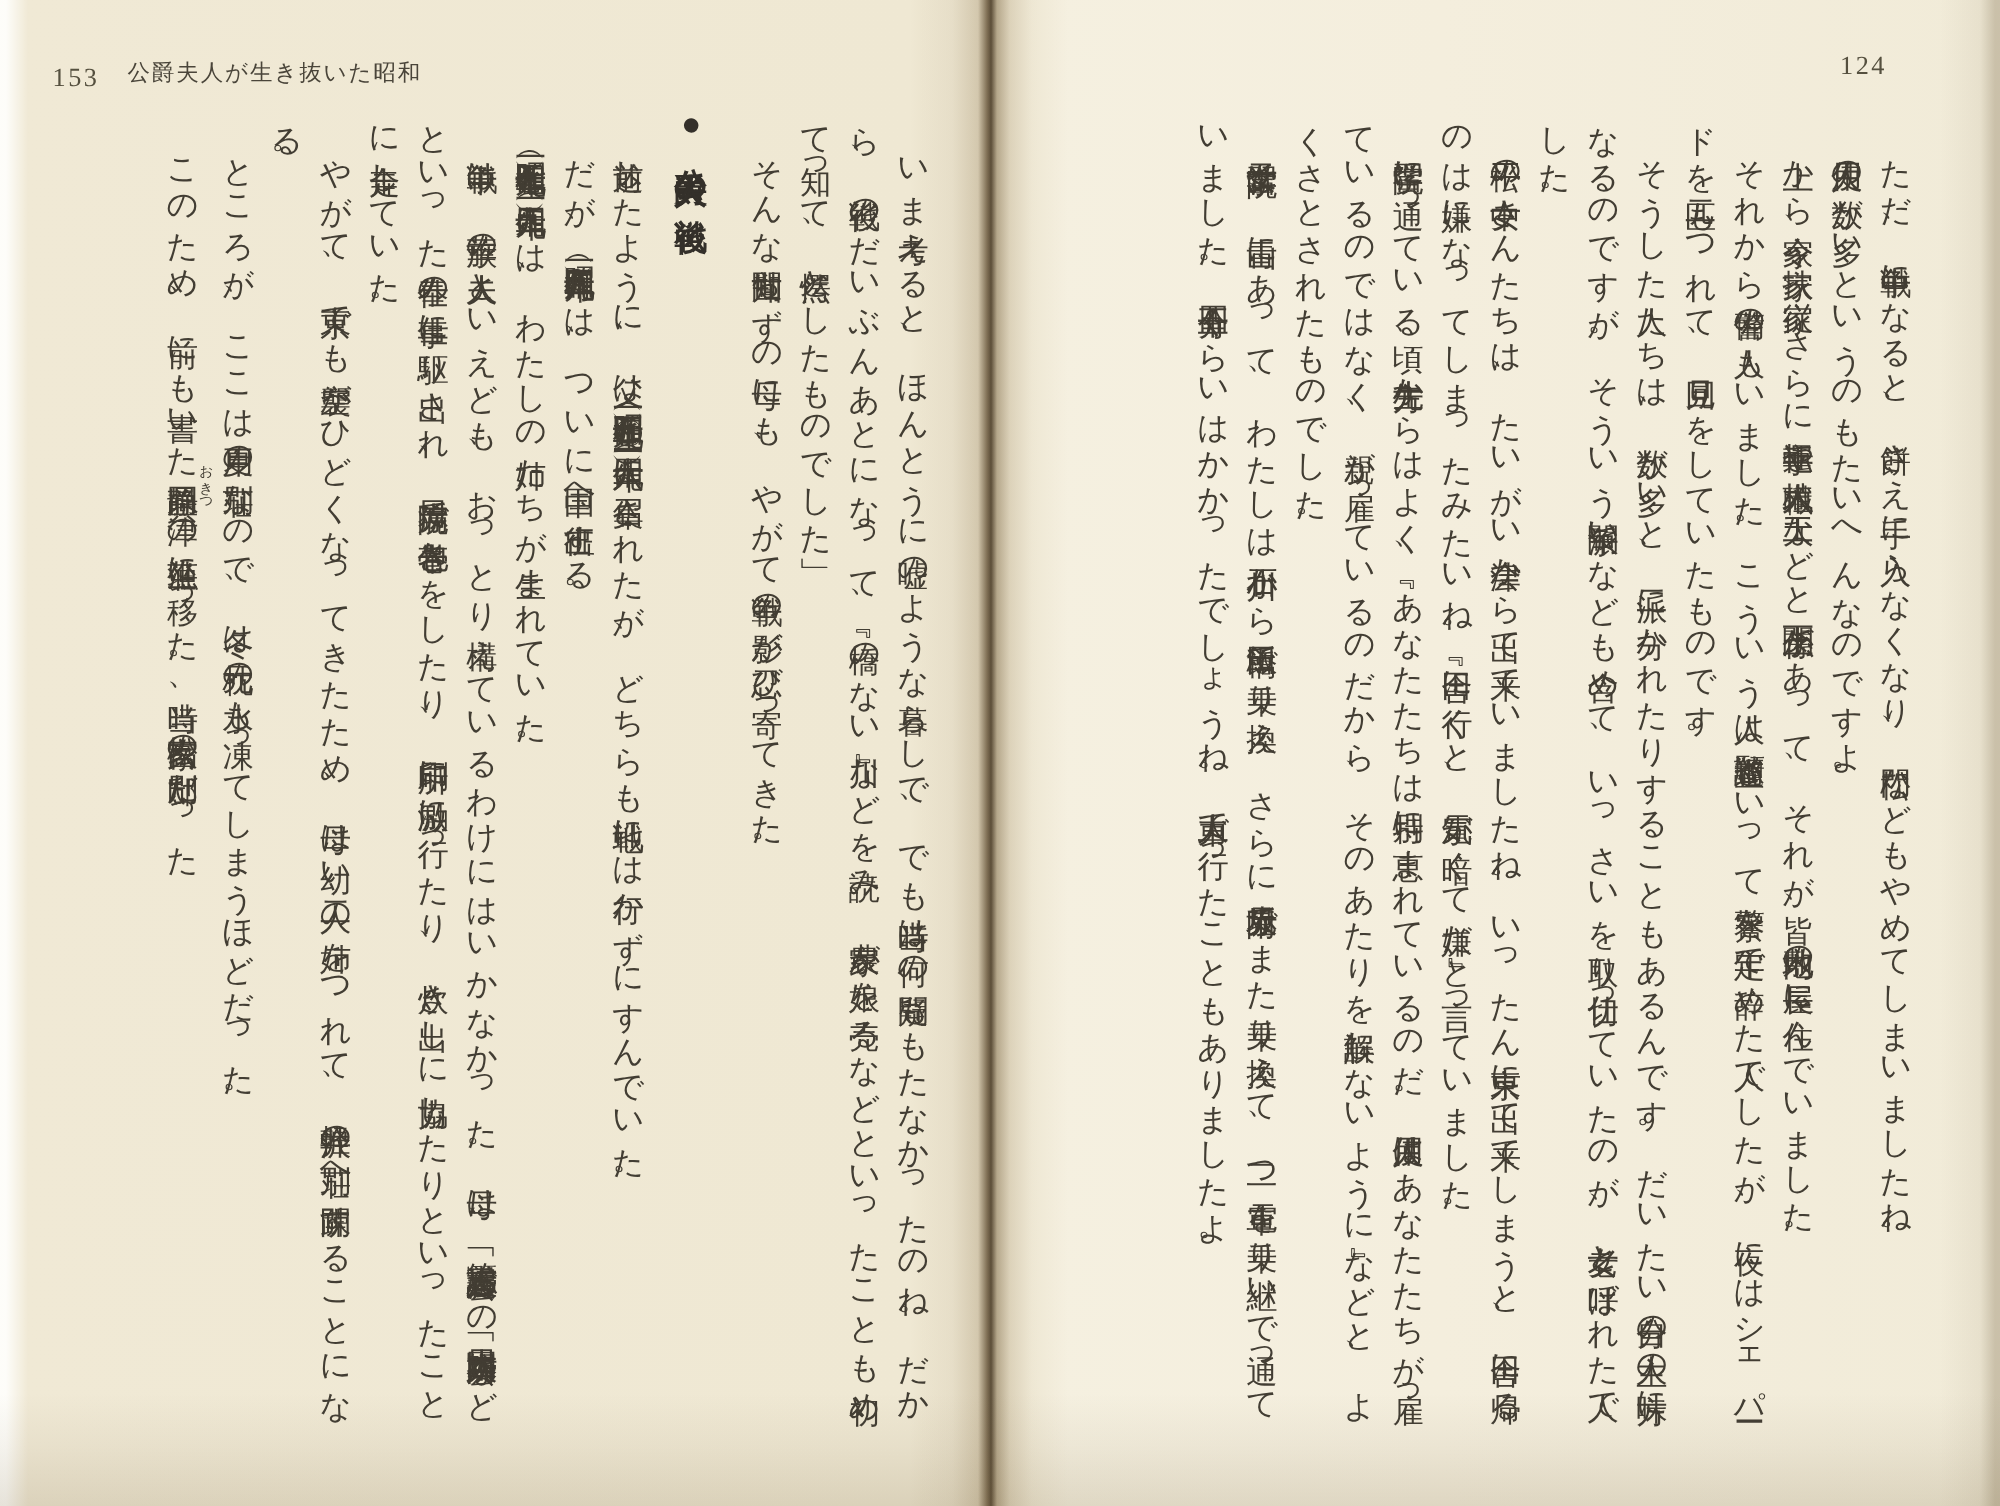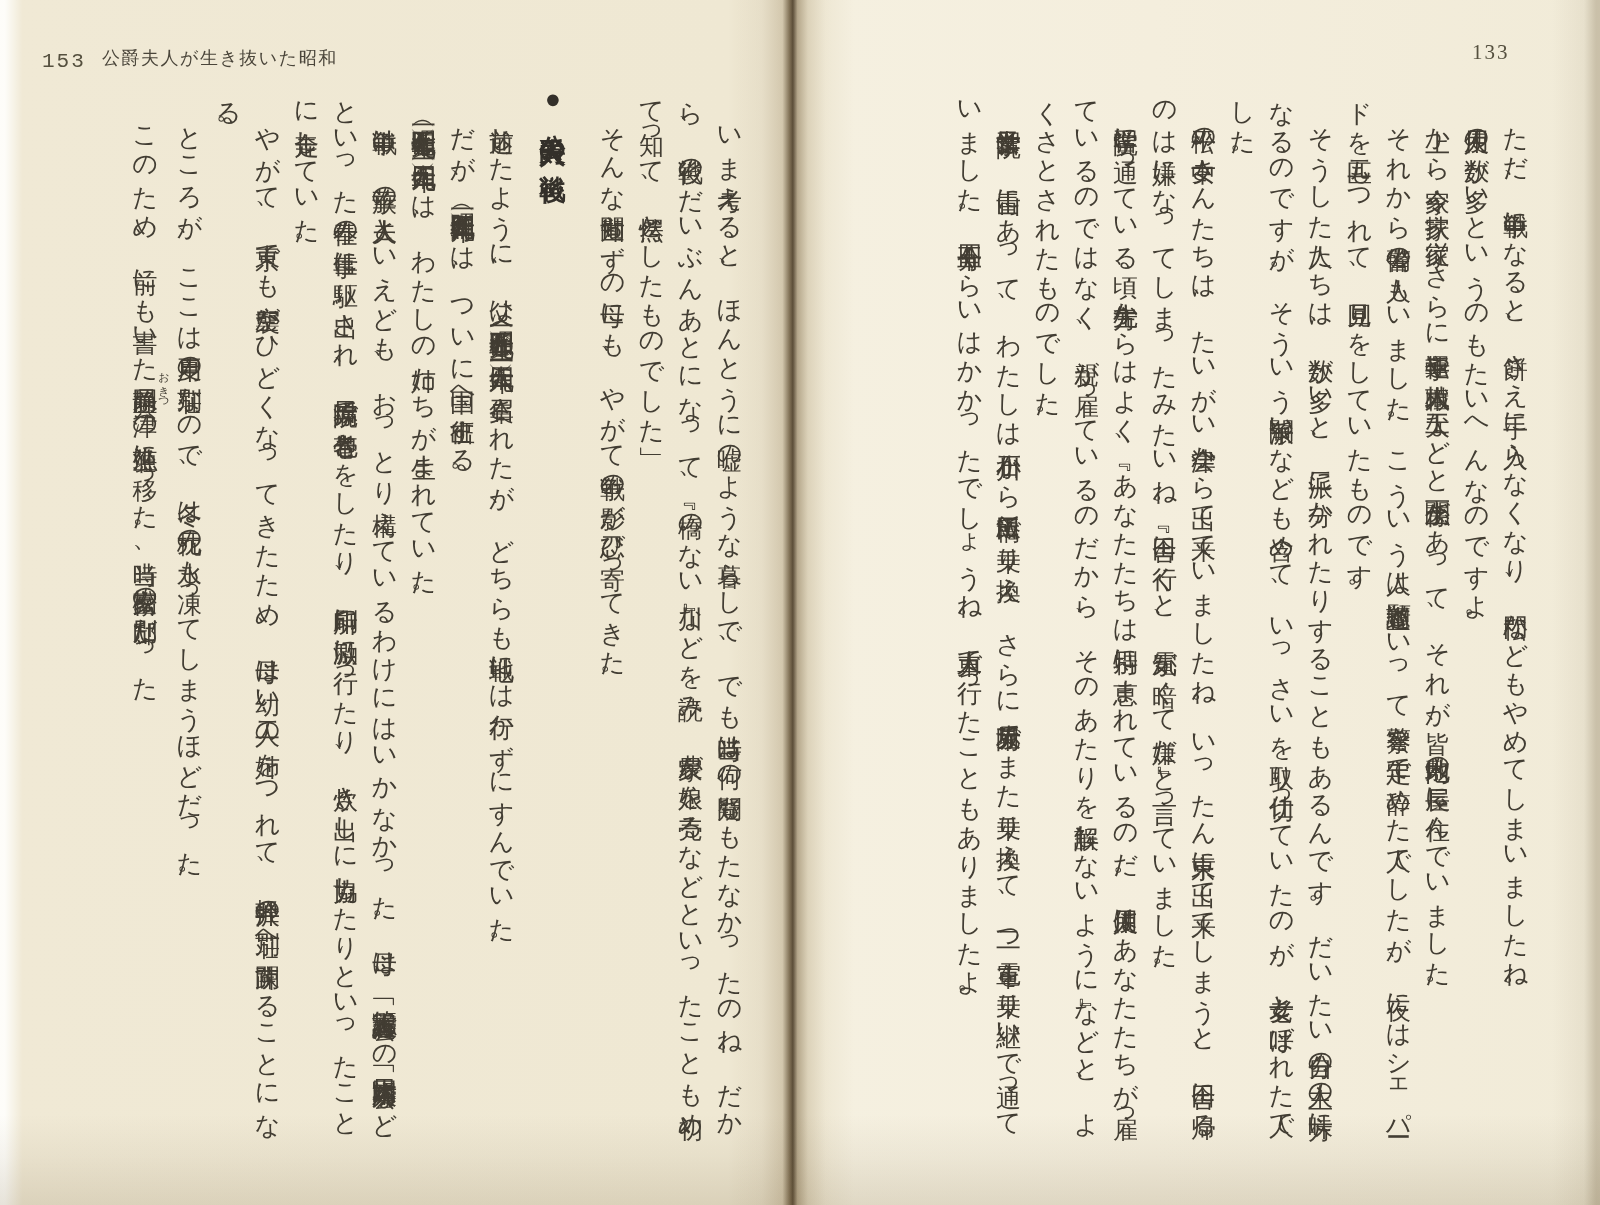--- a/index.html
+++ b/index.html
@@ -29,21 +29,21 @@
       
       linear-gradient(90deg, #f0e9d5 0%, #efe8d3 46%, #f5f0e0 52%, #f4eedd 72%, #f1ebd8 100%);
     font-family:"Liberation Serif","DejaVu Serif",serif;
   }
   .pagenum{
     position:absolute;
     font-size:21px;
     letter-spacing:2px;
     color:#55503f;
   }
-  .pagenum.left{left:42px;top:50px;font-family:Liberation Mono, monospace;}
+  .pagenum.left{left:42px;top:50px;}
   .pagenum.right{left:1472px;top:40px;}
   .runhead{
     position:absolute;
     left:102px;top:46px;
     font-size:18px;
     letter-spacing:1.5px;
     color:#4a453a;
   }
   .vtext{
     position:absolute;
@@ -98,21 +98,21 @@
     <h2><span class="bullet">●</span><span>公爵夫人の戦後</span></h2>
     <p>前述したように、父は昭和十五（一九四〇）年と十六（一九四一）年に召集されたが、どちらも戦地には行かずにすんでいた。</p>
     <p>だが、昭和十九（一九四四）年二月には、ついに中国へ出征する。</p>
     <p>昭和十七（一九四二）年と十九（一九四四）年には、わたしの姉たちが生まれていた。</p>
     <p>戦争中は、華族の夫人といえども、おっとり構えているわけにはいかなかった。母は、「篤志看護婦人会」だの「大日本国防婦人会」などといった奉仕の仕事に駆り出され、日赤病院で包帯巻きをしたり、印刷所に激励に行ったり、炊き出しに協力したりといったことに奔走していた。</p>
     <p>やがて、東京でも空襲がひどくなってきたため、母は幼い二人の姉をつれて、軽井沢の別荘へ疎開することになる。</p>
     <p>ところが、ここは夏用の別荘なので、冬は枕元の水も凍ってしまうほどだった。</p>
     <p>このため、前にも書いた静岡県<ruby>興津<rt>おきつ</rt></ruby>の坐漁荘に移った。当時、高松宮家の別邸だった</p>
   </div>
 
-  <span class="pagenum right">133</span>
+  <span class="pagenum right">124</span>
 
   <div class="vtext p152">
     <p>ただ、戦争中になると、餅さえ手に入らなくなり、門松などもやめてしまいましたね。</p>
     <p>使用人の数が多いというのもたいへんなのですよ。</p>
     <p>上から家令、家扶、家従、さらに運転手や植木職人、大工などと上下関係があって、それが皆、敷地内の長屋に住んでいました。</p>
     <p>それから警備の人もいました。こういう人は請願巡査といって警察を定年で辞めた人でしたが、夜にはシェパードを二匹もつれて、見回りをしていたものです。</p>
     <p>そうした人たちは、数が多いと、二派に分かれたりすることもあるんです。だいたい自分の主人の味方になるのですが。そういう派閥争いなども含めて、いっさいを取り仕切っていたのが、老女と呼ばれた人でした。</p>
     <p>松平の女中さんたちは、たいがい会津から出て来ていましたね。いったん東京に出て来てしまうと、田舎に帰るのは嫌になってしまったみたいね。『田舎に行くと、電気が暗くて嫌だ』と言っていました。</p>
     <p>学習院に通っている頃、先生方からはよく、『あなたたちは特別に恵まれているのだ。使用人はあなたたちが雇っているのではなく、親が雇っているのだから、そのあたりを誤解しないように』などと、よくさとされたものでした。</p>
     <p>女子学習院は、青山にあって、わたしは小石川から飯田橋で乗り換え、さらに赤坂見附でまた乗り換えて、二つ電車を乗り継いで通っていました。四十五分くらいはかかったでしょうね。人力車で行ったこともありましたよ。</p>

